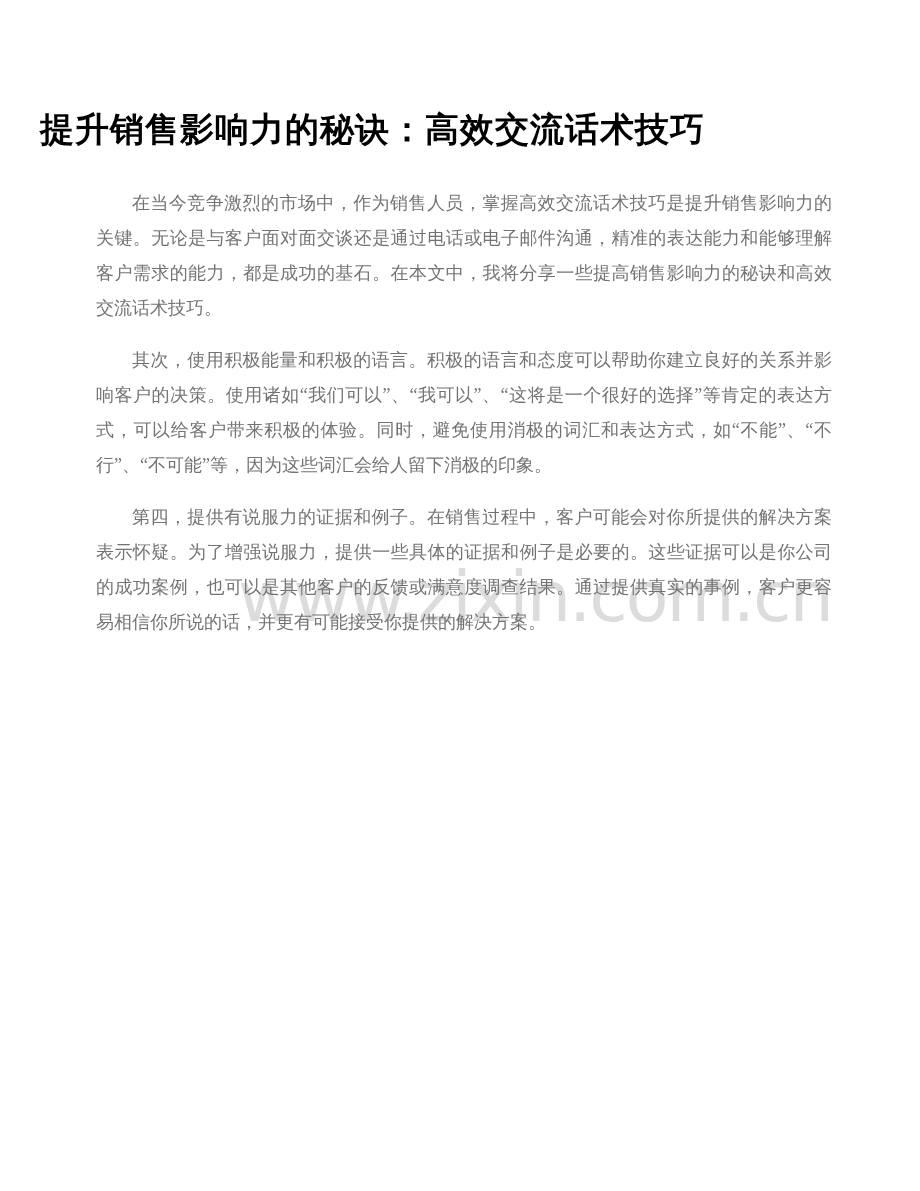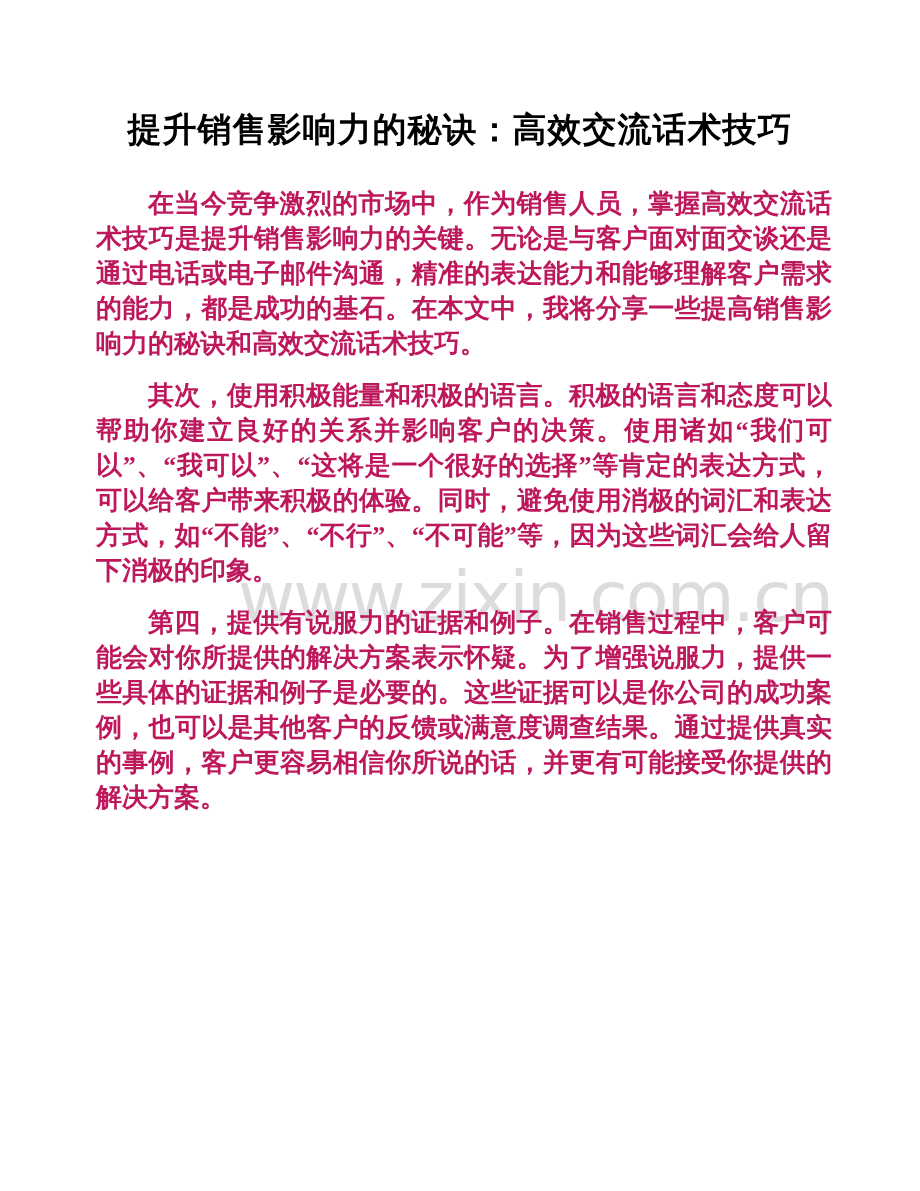--- a/index.html
+++ b/index.html
@@ -27,42 +27,40 @@
     letter-spacing: -2px;
     white-space: nowrap;
     user-select: none;
     pointer-events: none;
   }
   .title {
     position: relative;
     z-index: 1;
     margin: 0;
     padding: 106px 40px 0 40px;
-    text-align: center;
     font-family: "Liberation Sans", "DejaVu Sans", sans-serif;
     font-weight: bold;
     font-size: 34px;
     line-height: 1.4;
     color: #000000;
     letter-spacing: 1px;
   }
   .doc-body {
     position: relative;
     z-index: 1;
     padding: 32px 88px 0 96px;
   }
   .doc-body p {
     margin: 0 0 17px 0;
-    font-size: 26px;
+    font-size: 18px;
     line-height: 35px;
-    color: #be185d;
+    color: #737373;
     text-align: justify;
     text-justify: inter-ideograph;
     text-indent: 2em;
-    font-weight: bold;
   }
 </style>
 </head>
 <body>
 
 <div class="page">
 
   <div class="watermark">www.zixin.com.cn</div>
 
   <h1 class="title">提升销售影响力的秘诀：高效交流话术技巧</h1>

